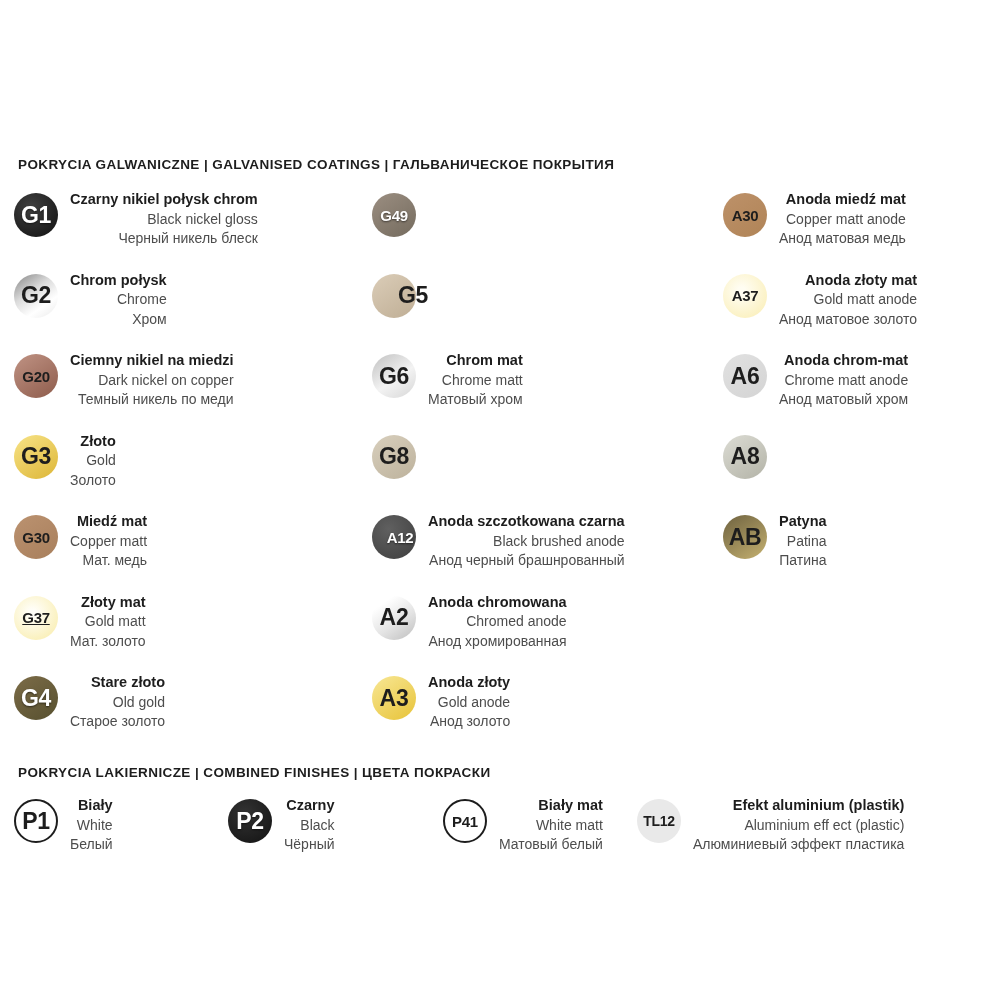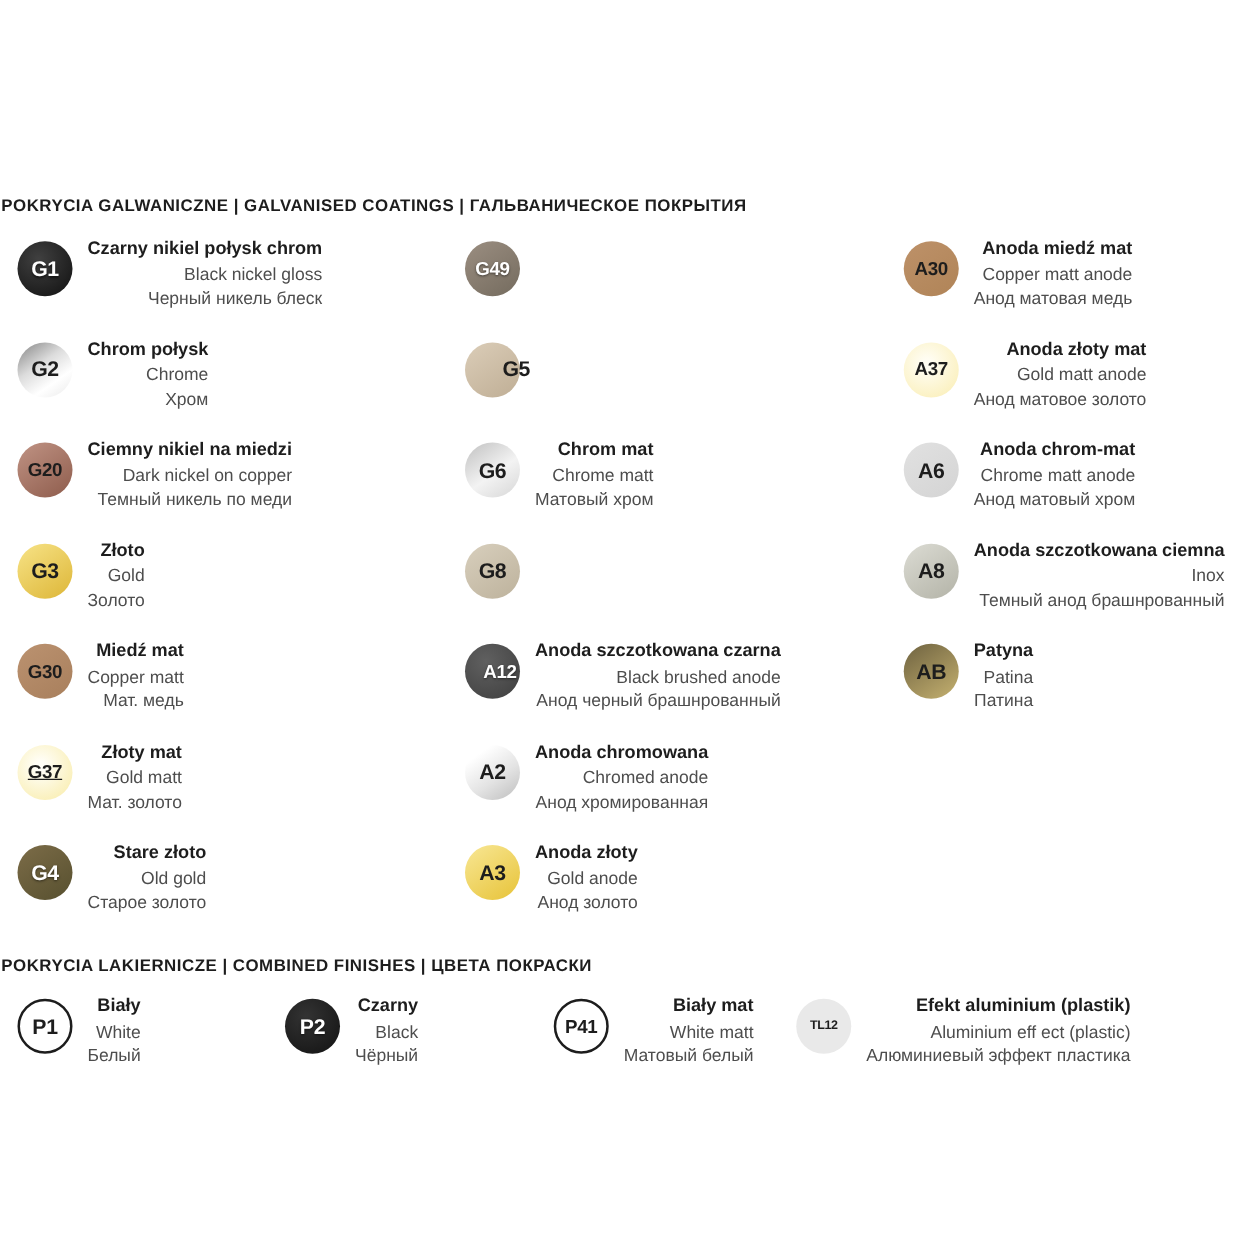--- a/index.html
+++ b/index.html
@@ -1,36 +1,36 @@
 <!DOCTYPE html>
 <html><head>
 <meta charset="utf-8">
 <style>
   html,body{margin:0;padding:0;background:#ffffff;}
   body{width:1000px;height:1000px;font-family:"Liberation Sans",sans-serif;-webkit-font-smoothing:antialiased;}
   .page{position:relative;width:1000px;height:1000px;background:#ffffff;overflow:hidden;}
 
-  .section-title{position:absolute;left:1px;font-size:13.5px;font-weight:bold;
+  .section-title{position:absolute;left:18px;font-size:13.5px;font-weight:bold;
     letter-spacing:.4px;color:#1d1d1d;white-space:nowrap;}
   #galvanic-title{top:146px;}
   #lacquer-title{top:754px;}
 
   .grid{position:absolute;display:grid;}
   #galvanic-grid{left:14px;top:190px;grid-template-columns:358px 351px auto;
     grid-template-rows:repeat(7,80.5px);grid-auto-flow:column;}
   #lacquer-grid{left:14px;top:796px;grid-template-columns:214px 215px 194px auto;
     grid-template-rows:70px;}
 
   .item{display:flex;align-items:flex-start;}
   .swatch{width:44px;height:44px;border-radius:50%;flex:0 0 44px;box-sizing:border-box;
     display:flex;align-items:center;justify-content:center;margin-top:3px;}
   .code{font-weight:bold;letter-spacing:-0.3px;line-height:1;}
-  .code-2{font-size:17px;}
+  .code-2{font-size:23px;}
   .code-3{font-size:15px;}
-  .code-4{font-size:10px;}
+  .code-4{font-size:14px;}
   .labels{margin-left:12px;padding-top:0;text-align:right;}
   .name-pl{font-size:14.5px;font-weight:bold;color:#1d1d1d;line-height:19.5px;white-space:nowrap;}
   .name-en,.name-ru{font-size:14px;color:#4d4d4d;line-height:19.5px;white-space:nowrap;}
 </style>
 </head>
 <body>
 
 <div class="page">
   <h2 class="section-title" id="galvanic-title">POKRYCIA GALWANICZNE | GALVANISED COATINGS | ГАЛЬВАНИЧЕСКОЕ ПОКРЫТИЯ</h2>
   <div class="grid" id="galvanic-grid">
@@ -186,25 +186,20 @@
     <div class="labels">
       <div class="name-pl">Anoda chrom-mat</div>
       <div class="name-en">Chrome matt anode</div>
       <div class="name-ru">Анод матовый хром</div>
     </div>
   </div>
       <div class="item">
     <span class="swatch" style="background: linear-gradient(145deg, rgb(220, 220, 212), rgb(179, 179, 167));">
       <span class="code code-2" style="color: rgb(29, 29, 29);">A8</span>
     </span>
-    <div class="labels">
-      <div class="name-pl">Anoda szczotkowana ciemna</div>
-      <div class="name-en">Inox</div>
-      <div class="name-ru">Темный анод брашнрованный</div>
-    </div>
   </div>
       <div class="item">
     <span class="swatch" style="background: linear-gradient(145deg, rgb(110, 98, 64), rgb(197, 177, 112));">
       <span class="code code-2" style="color: rgb(29, 29, 29);">AB</span>
     </span>
     <div class="labels">
       <div class="name-pl">Patyna</div>
       <div class="name-en">Patina</div>
       <div class="name-ru">Патина</div>
     </div>

